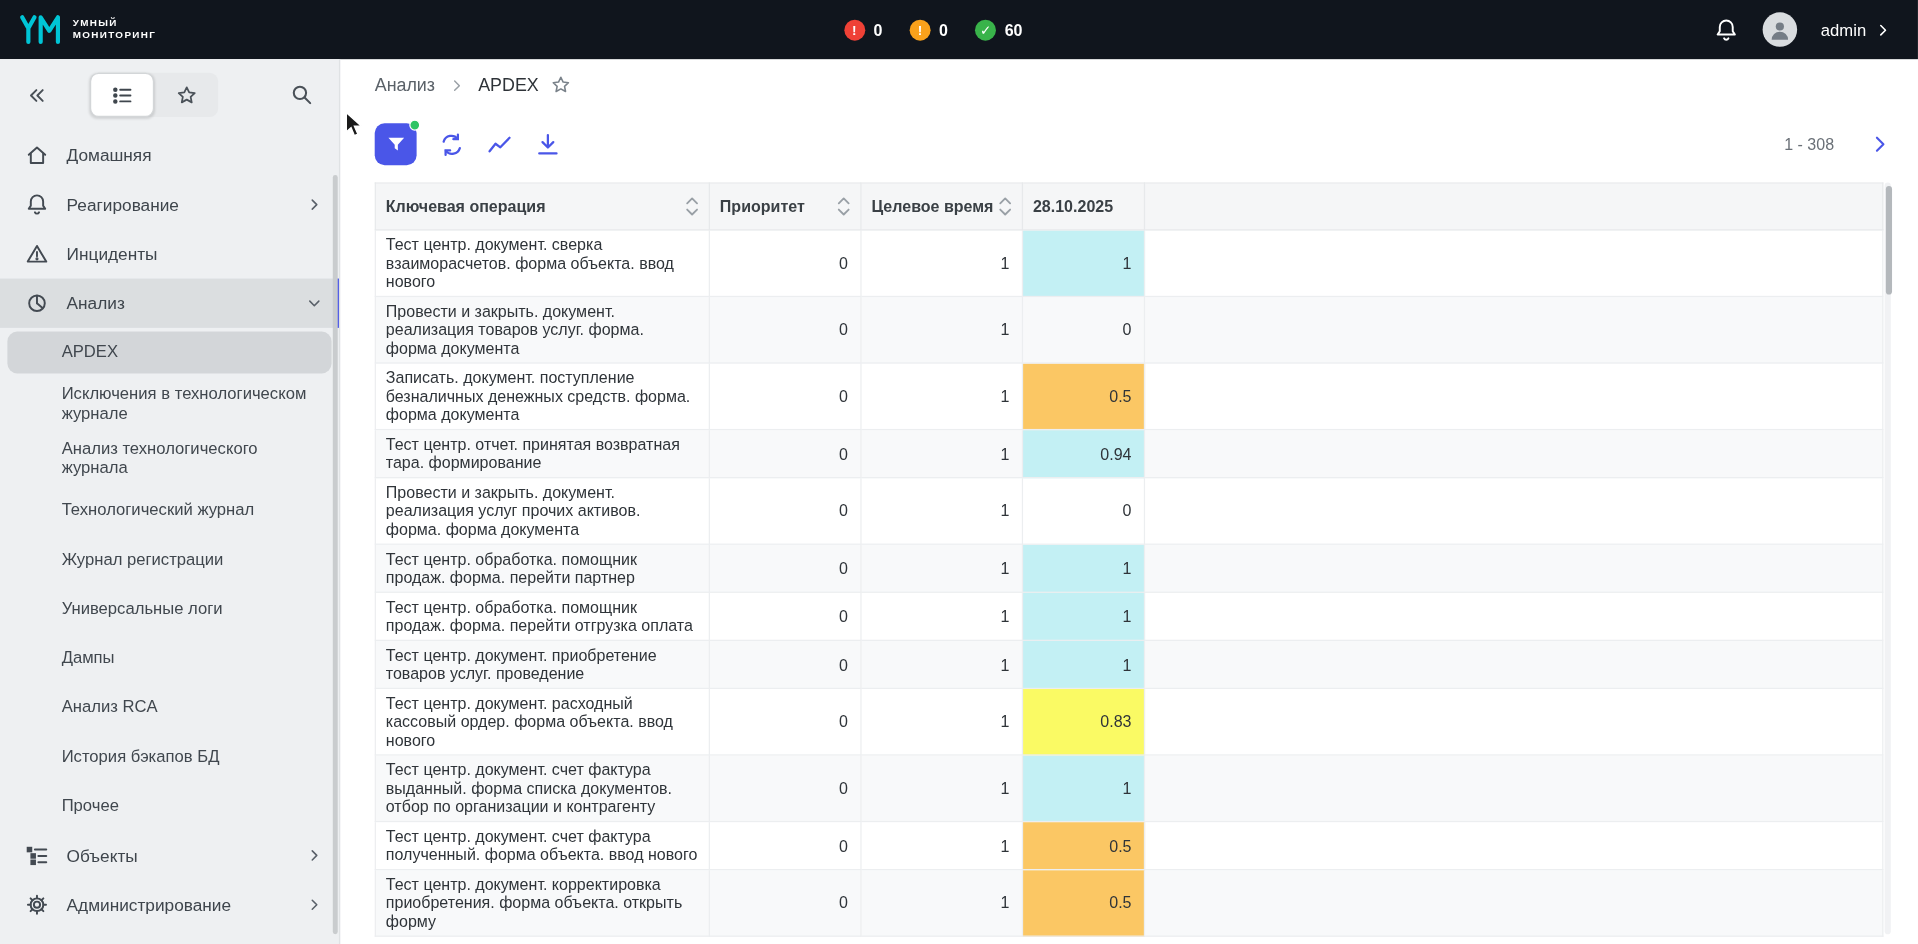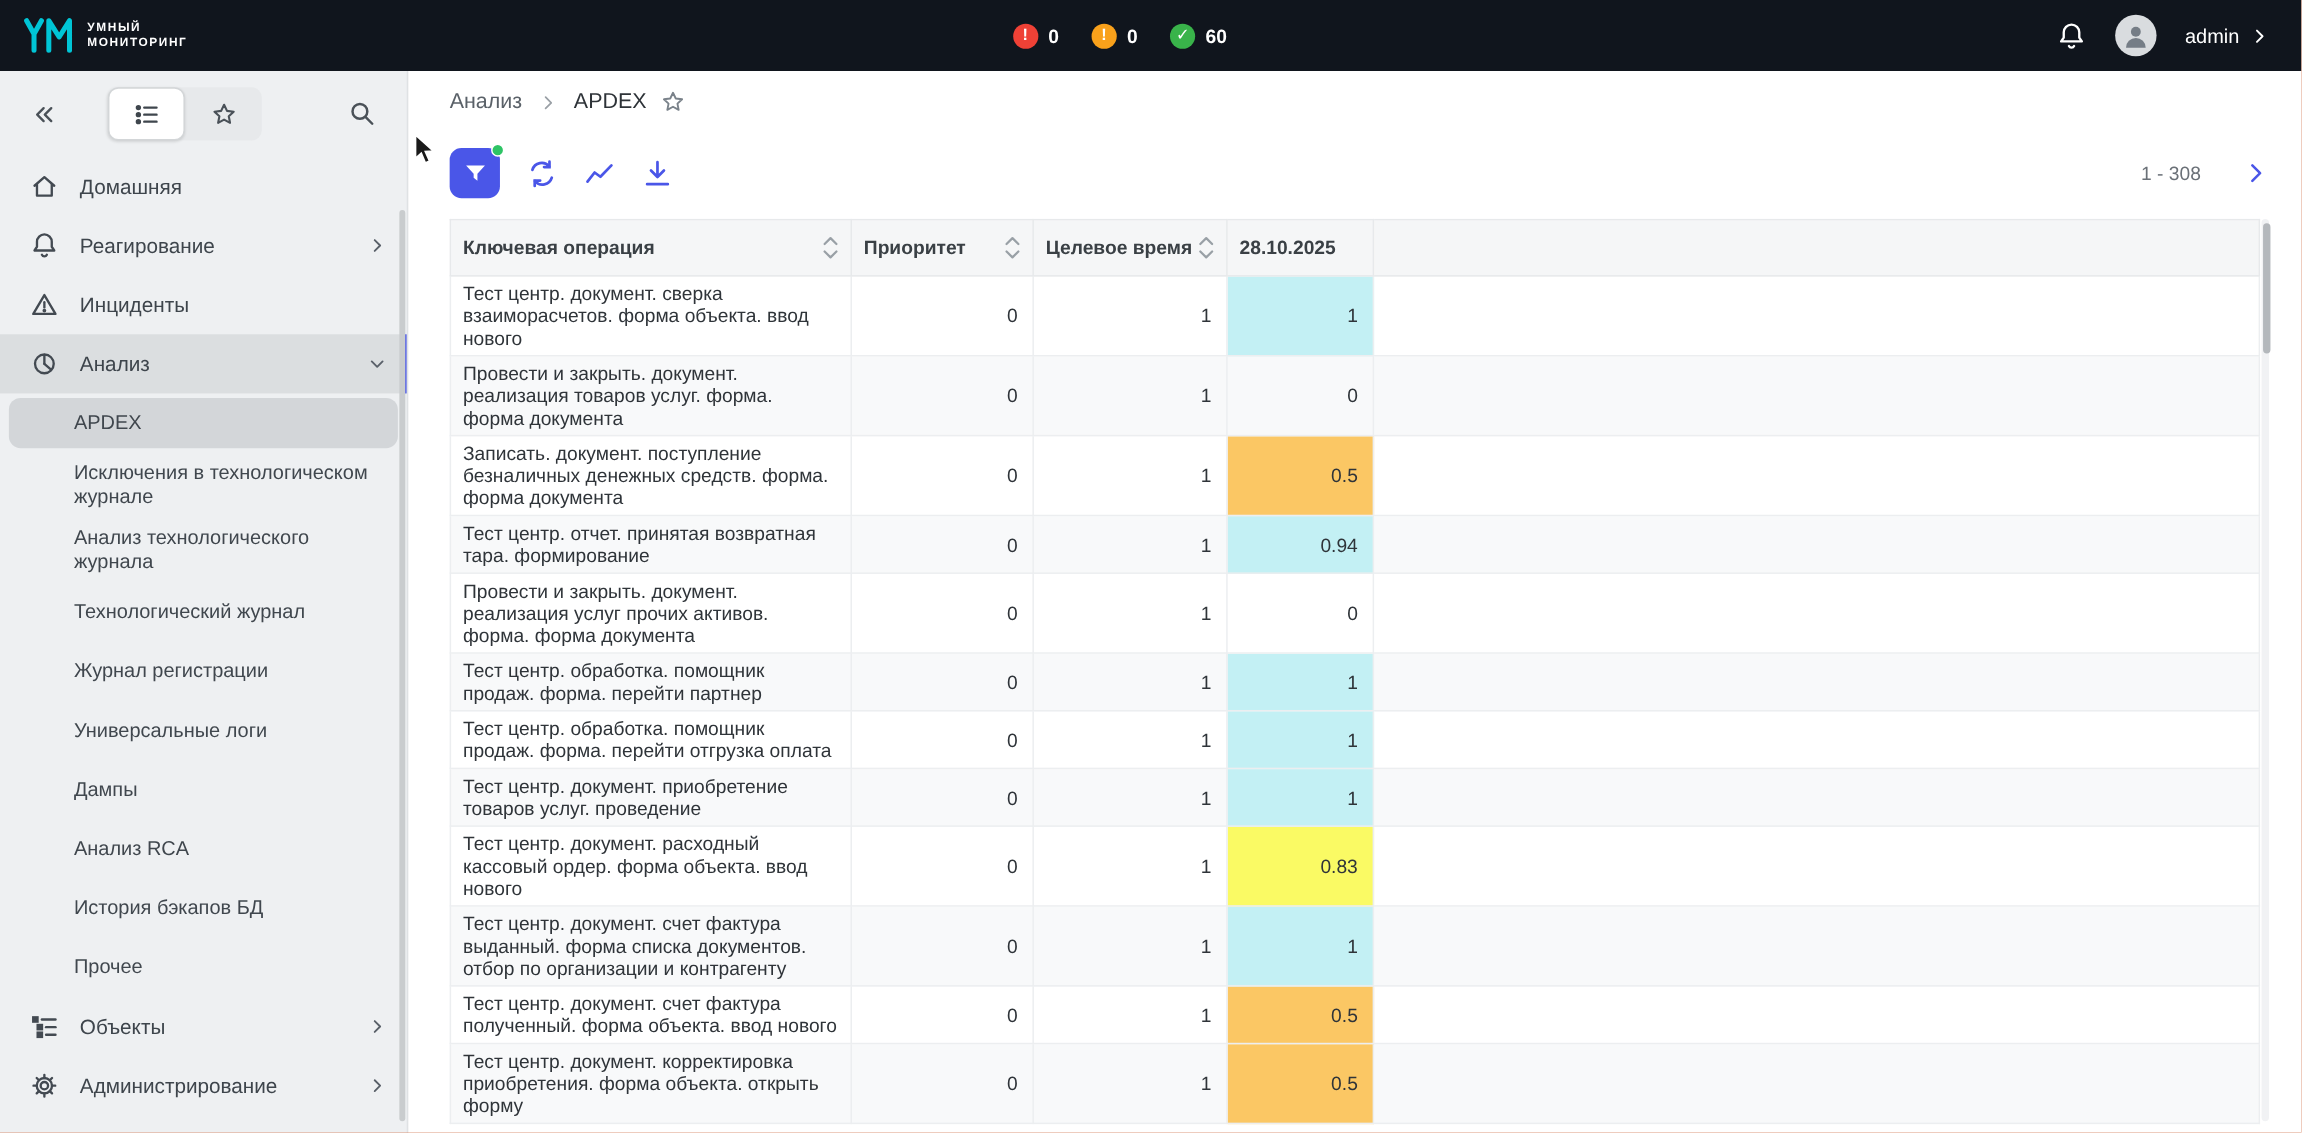--- a/index.html
+++ b/index.html
@@ -1,18 +1,18 @@
 <!DOCTYPE html>
 <html style="--accent: #4a56e8; --brand-cyan: #00c5d6; --badge-red: #ef4136; --badge-orange: #f9a11b; --badge-green: #39b34a; --cell-cyan: #c3f0f4; --cell-orange: #fbc764; --cell-yellow: #fafa64;"><head>
 <meta charset="utf-8">
 <style>
   * { margin:0; padding:0; box-sizing:border-box; }
   html,body { width:1918px; height:944px; overflow:hidden; background:#fff;
               font-family:"Liberation Sans","DejaVu Sans",sans-serif; }
-  .stage { position:relative; width:1918px; height:944px; overflow:hidden; background:#c2410c;padding-left:19px; }
+  .stage { position:relative; width:1918px; height:944px; overflow:hidden; background:#7dd3fc;padding-left:19px; }
   .app { position:absolute; left:0; top:0; width:1556px; height:766px;
          transform:scale(1.2326); transform-origin:0 0; background:#fff; }
 
   
   .topbar { height:48px; background:#10151d; display:flex; align-items:center;
             padding:0 22px 0 16px; position:relative; color:#fff; }
   .brand { display:flex; align-items:center; gap:9px; cursor:pointer; }
   .brand-text { display:flex; flex-direction:column; font-size:8px; line-height:10px;
                 letter-spacing:1.1px; font-weight:bold; color:#fff; }
   .counters { position:absolute; left:44%; top:0; height:100%; display:flex;

